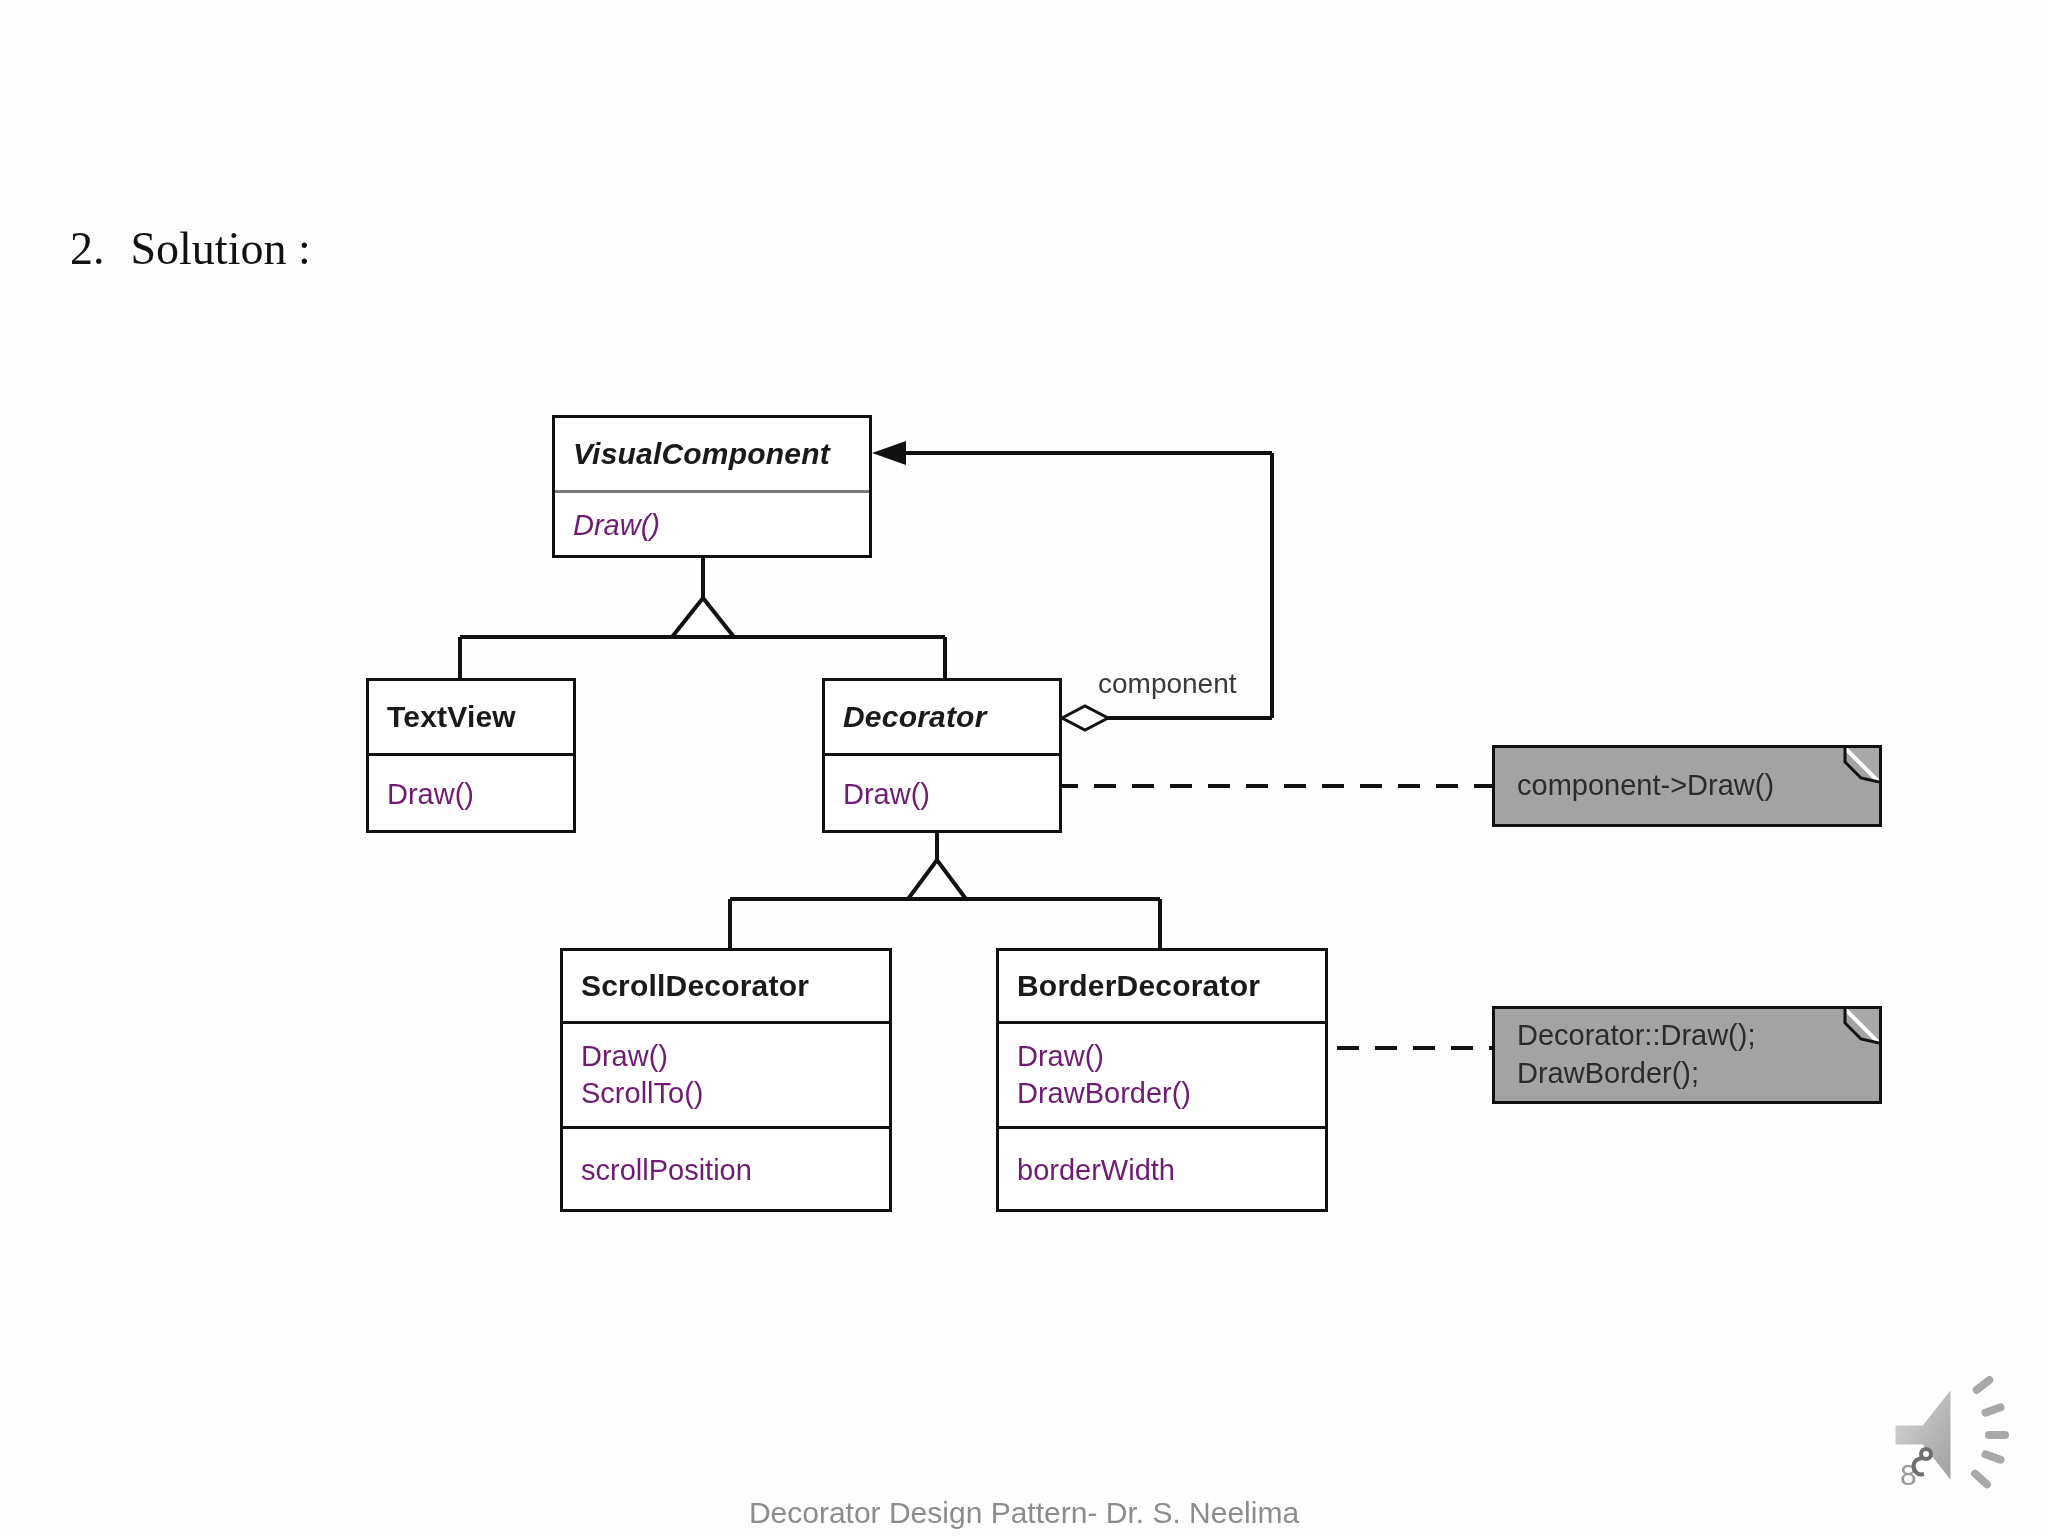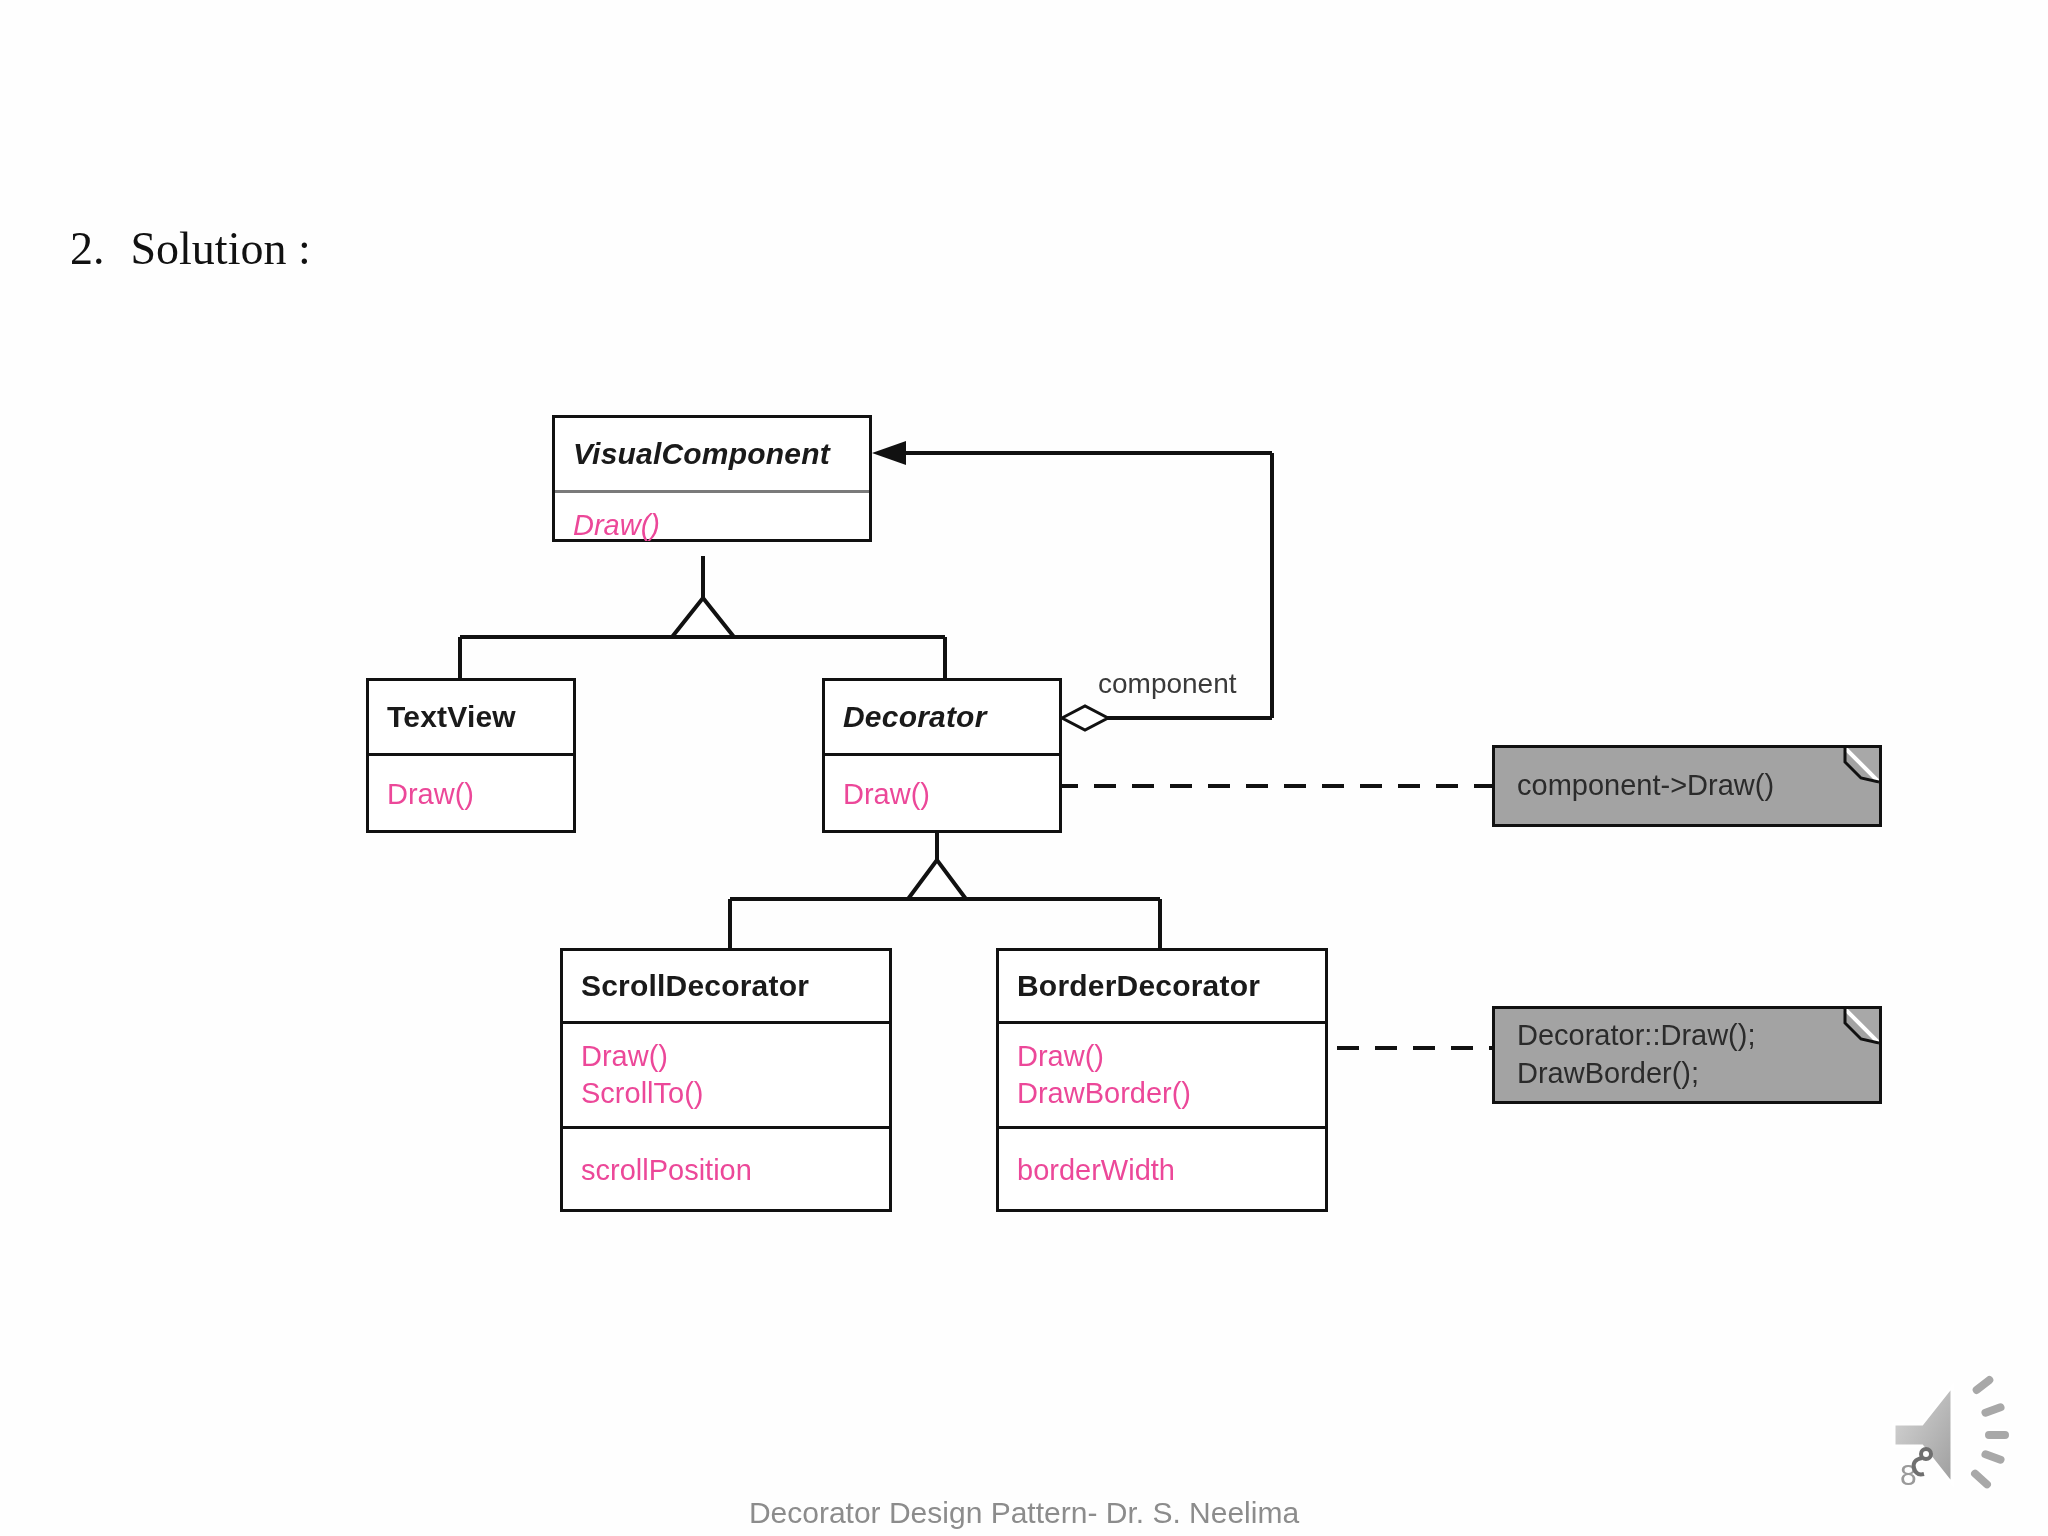--- a/index.html
+++ b/index.html
@@ -71,21 +71,21 @@
     font-size:30px;
     color:#1a1a1a;
     letter-spacing:0.2px;
   }
   .cls-name.abstract{
     font-style:italic;
   }
   .member{
     font-family:"Liberation Sans", sans-serif;
     font-size:29px;
-    color:#ec4899;
+    color:#701a75;
     line-height:1.28;
   }
   .member.abstract{ font-style:italic; }
 
   
   .uml-note{
     position:absolute;
     background:#a3a3a3;
     border:3px solid #111111;
     box-sizing:border-box;
@@ -180,21 +180,21 @@
     <line x1="730" y1="899" x2="730" y2="948" stroke="#111" stroke-width="4"></line>
     <line x1="1160" y1="899" x2="1160" y2="948" stroke="#111" stroke-width="4"></line>
 
     <circle cx="968" cy="786" r="11" fill="#ffffff" stroke="#111" stroke-width="4"></circle>
     <line x1="980" y1="786" x2="1492" y2="786" stroke="#111" stroke-width="4" stroke-dasharray="22 16"></line>
 
     <circle cx="1135" cy="1048" r="11" fill="#ffffff" stroke="#111" stroke-width="4"></circle>
     <line x1="1147" y1="1048" x2="1492" y2="1048" stroke="#111" stroke-width="4" stroke-dasharray="22 16"></line>
   </svg>
 
-  <div class="uml-box" style="left:552px;top:415px;width:320px;height:127px;">
+  <div class="uml-box" style="left:552px;top:415px;width:320px;height:143px;">
     <div class="uml-compartment" style="height:72px;">
       <span class="cls-name abstract">VisualComponent</span>
     </div>
     <div class="uml-compartment divider-gray" style="height:68px;">
       <span class="member abstract">Draw()</span>
     </div>
   </div>
 
   <div class="uml-box" style="left:366px;top:678px;width:210px;height:155px;">
     <div class="uml-compartment" style="height:72px;">

